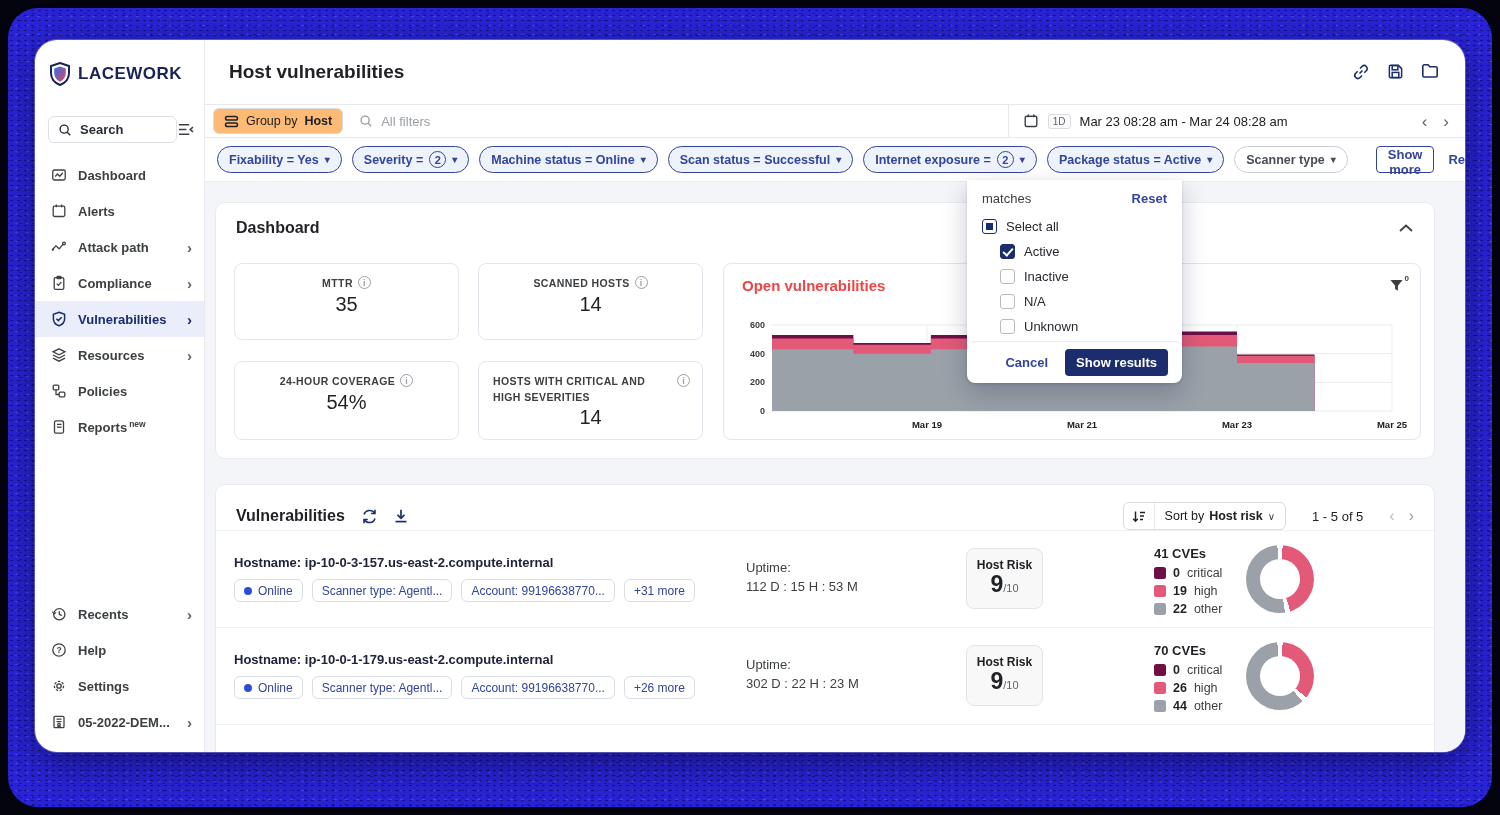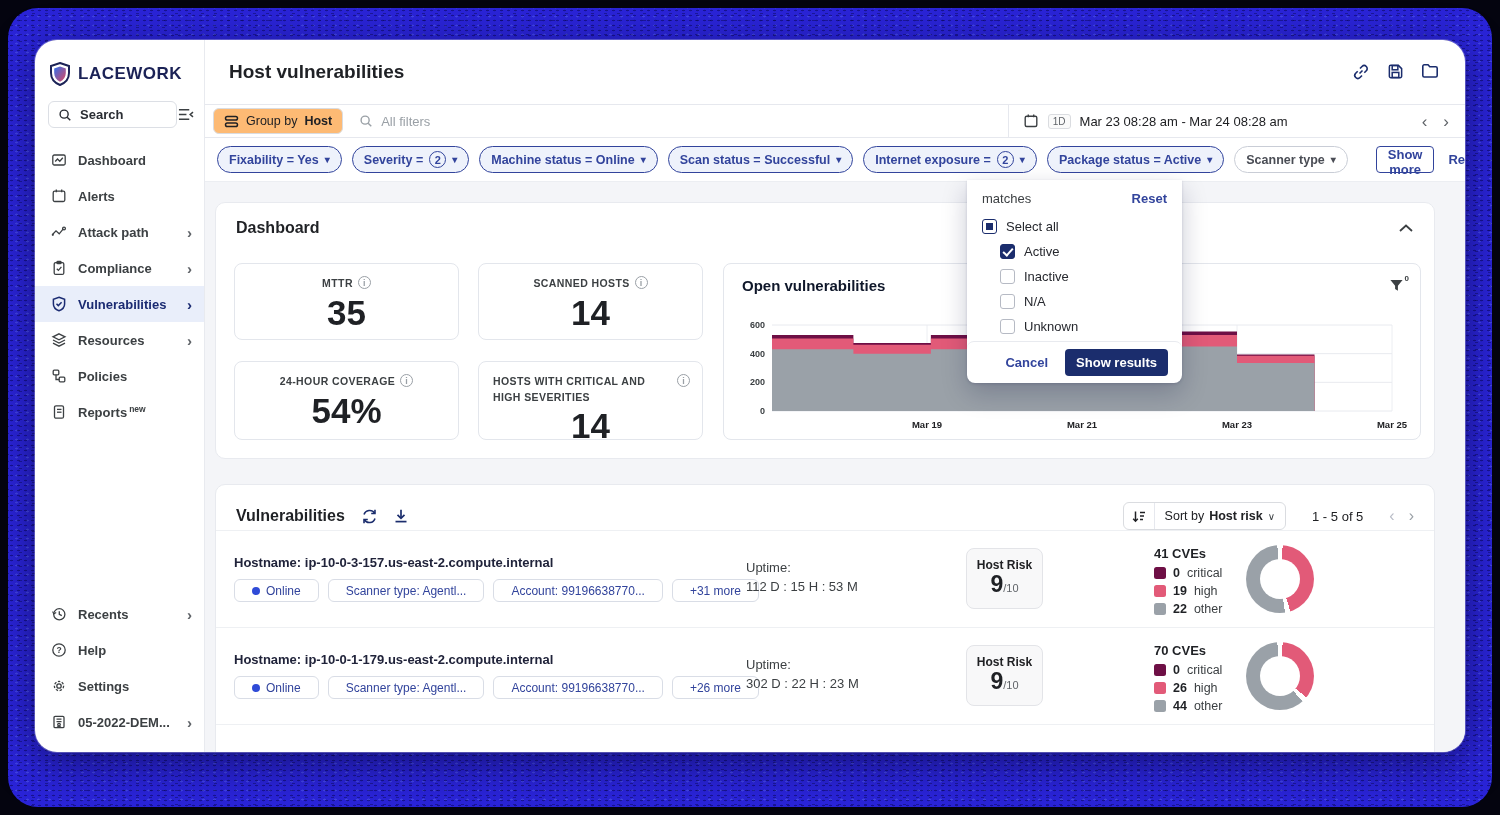--- a/index.html
+++ b/index.html
@@ -17,21 +17,21 @@
     background-position:0 0, 3px 4px, 6px 2px; }
 
   .window { position:absolute; left:35px; top:40px; width:1430px; height:712px;
     background:#fff; border-radius:22px; overflow:hidden; display:flex;
     box-shadow:0 0 0 1px rgba(255,255,255,.25), 0 10px 40px rgba(0,0,20,.5); }
 
   
   .sidebar { width:170px; flex:0 0 170px; border-right:1px solid #e8eaef; display:flex; flex-direction:column; padding-bottom:12px; }
   .logo { display:flex; align-items:center; gap:7px; padding:22px 0 0 14px; }
   .logo-text { font-size:17px; font-weight:800; letter-spacing:.5px; color:#1b2256; }
-  .search-row { display:flex; align-items:center; margin:15px 10px 0 13px;justify-content:space-between; }
+  .search-row { display:flex; align-items:center; margin:30px 10px 0 13px;justify-content:space-between; }
   .search-box { flex:1; height:27px; border:1px solid #dcdfe5; border-radius:6px; display:flex; align-items:center; gap:8px; padding:0 9px; cursor:pointer; background:#fff; }
   .search-box .sb-label { font-size:13px; font-weight:700; color:#2a2d33; }
   .collapse-btn { color:#3c4043; display:flex; cursor:pointer; }
   nav { margin-top:14px; }
   .nav-item { height:36px; display:flex; align-items:center; gap:11px; padding:0 12px 0 15px; font-size:13px; font-weight:600; color:#3c4043; cursor:pointer; }
   .nav-item .nico { display:flex; width:17px; justify-content:center; color:#3c4043; }
   .nav-item .nlabel { flex:1; white-space:nowrap; overflow:hidden; text-overflow:ellipsis; }
   .nav-item .nchev { color:#5f6368; font-size:15px; line-height:1; }
   .nav-item.active { background:#e9eefa; color:#1b2b72; }
   .nav-item.active .nico { color:#1b2b72; }
@@ -71,30 +71,30 @@
   .panel { position:absolute; left:10px; width:1220px; background:#fff; border:1px solid #e8eaef; border-radius:10px; }
   .panel.dash { top:20px; height:257px; }
   .panel.vuln { top:302px; height:290px; }
 
   .panel-head { display:flex; align-items:center; padding:16px 20px 0 20px; }
   .panel-head h2 { font-size:16px; font-weight:700; color:#1f2125; }
   .chev-up { margin-left:auto; color:#3c4043; cursor:pointer; display:flex; }
 
   .metric-card { position:absolute; border:1px solid #e3e6ec; border-radius:8px; background:#fff; width:225px; height:77px; padding:12px 14px 0; text-align:center; }
   .mc-label { font-size:10.5px; font-weight:700; letter-spacing:.4px; color:#3c4043; display:flex; justify-content:center; gap:5px; align-items:center; }
-  .mc-value { font-size:35px; font-weight:700; color:#1f2125; margin-top:4px; }
+  .mc-value { font-size:20px; font-weight:400; color:#1f2125; margin-top:4px; }
   .metric-card.wide-label { text-align:left; position:absolute; }
   .metric-card.wide-label .mc-label { justify-content:flex-start; padding-right:20px; line-height:1.5; }
   .metric-card.wide-label .mc-value { text-align:center; margin-top:0px; }
   .metric-card.wide-label .info { position:absolute; right:12px; top:12px; }
   .info { width:13px; height:13px; flex:0 0 13px; border:1px solid #9aa0a6; border-radius:50%; color:#9aa0a6; font-size:9px; font-weight:700; display:inline-flex; align-items:center; justify-content:center; cursor:pointer; font-style:normal; }
 
   .chart-card { position:absolute; left:507px; top:60px; width:698px; height:177px; border:1px solid #e3e6ec; border-radius:8px; background:#fff; }
   .cc-head { display:flex; align-items:center; padding:13px 16px 0 18px; }
-  .cc-head h3 { font-size:15px; font-weight:700; color:#0f172a; }
+  .cc-head h3 { font-size:15px; font-weight:700; color:#ef4444; }
   .funnel { margin-left:auto; color:#3c4043; cursor:pointer; position:relative; display:flex; }
   .funnel sup { position:absolute; right:-5px; top:-4px; font-size:8px; font-weight:700; color:#3c4043; }
   #vuln-chart { position:absolute; left:2px; bottom:4px; width:690px; height:118px; }
 
   .vuln-head { display:flex; align-items:center; padding:17px 20px 0 20px; }
   .vuln-head h2 { font-size:16px; font-weight:700; color:#1f2125; margin-right:16px; }
   .vh-icons { display:flex; gap:15px; color:#1b2d6d; }
   .vh-icons span { cursor:pointer; display:flex; }
   .vh-right { margin-left:auto; display:flex; align-items:center; gap:26px; }
   .sortctl { display:flex; align-items:center; border:1px solid #dadce0; border-radius:6px; height:28px; cursor:pointer; background:#fff; }
@@ -105,21 +105,21 @@
   .pagetext { font-size:13px; color:#202124; }
   .pagenav { display:flex; gap:14px; font-size:16px; }
   .pagenav .disabled { color:#b9bdc7; }
   .pagenav .enabled { color:#9aa0a6; cursor:pointer; }
 
   .vrow { position:relative; height:97px; border-top:1px solid #eef0f3; margin-top:0; }
   .vrow:first-of-type { border-top:none; margin-top:14px; }
   .hostblock { position:absolute; left:18px; top:24px; }
   .hostname { font-size:13px; font-weight:700; color:#20233a; }
   .chips { display:flex; gap:9px; margin-top:9px; }
-  .chip { height:23px; border:1px solid #d9dde6; border-radius:6px; background:#fff; color:#32449c; font-size:12px; display:flex; align-items:center; gap:6px; padding:0 17px; cursor:pointer; }
+  .chip { height:23px; border:1px solid #d9dde6; border-radius:6px; background:#fff; color:#32449c; font-size:12px; display:flex; align-items:center; gap:6px; padding:0 9px; cursor:pointer; }
   .chip .dot { width:8px; height:8px; border-radius:50%; background:#2f4bd7; }
   .uptime { position:absolute; left:530px; top:27px; font-size:13px; color:#3c4043; line-height:19px; }
   .riskcard { position:absolute; left:750px; top:17px; width:77px; height:61px; background:#f8f8f9; border:1px solid #e3e4e8; border-radius:8px; text-align:center; padding-top:9px; }
   .riskcard .rk-label { font-size:12px; font-weight:700; color:#202124; }
   .riskcard .rk-val { font-size:23px; font-weight:700; color:#1f2125; line-height:1.1; }
   .riskcard .rk-scale { font-size:11px; font-weight:400; color:#5f6368; }
   .legend { position:absolute; left:938px; top:15px; }
   .lg-title { font-size:13px; font-weight:700; color:#1f2125; margin-bottom:3px; }
   .lg-row { display:flex; align-items:center; gap:7px; font-size:12.5px; color:#3c4043; line-height:18px; }
   .lg-row b { color:#1f2125; }

